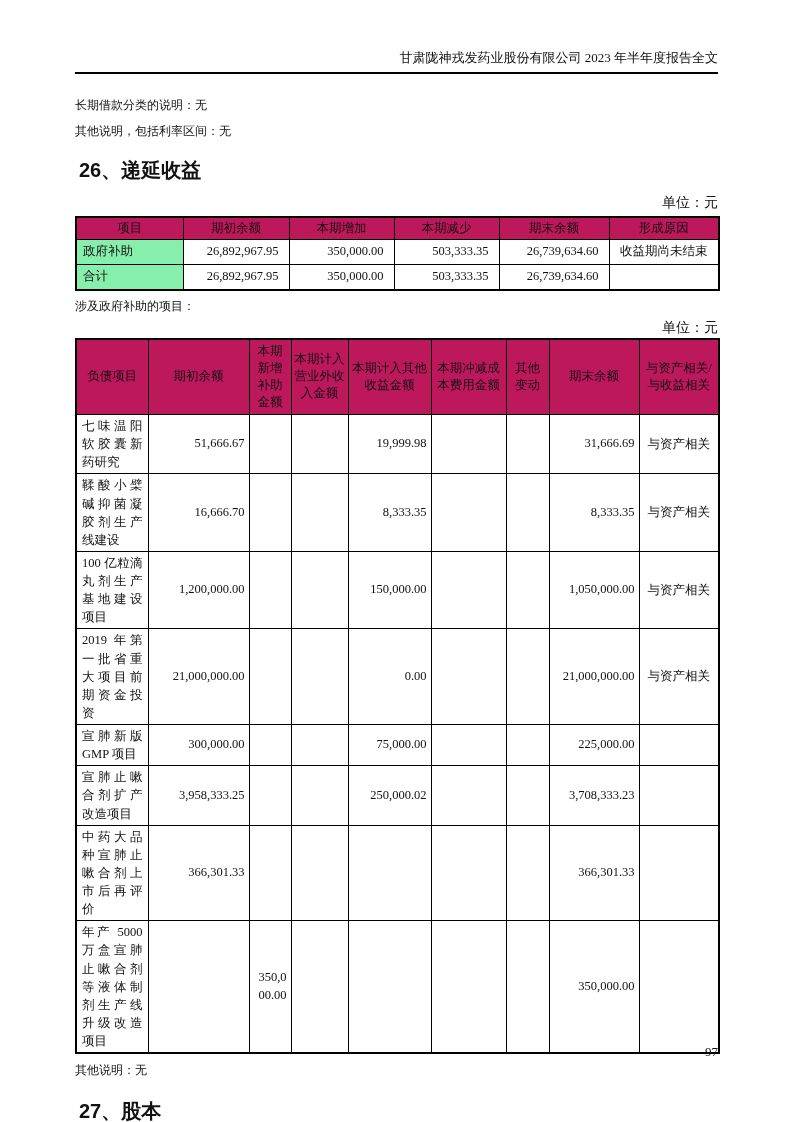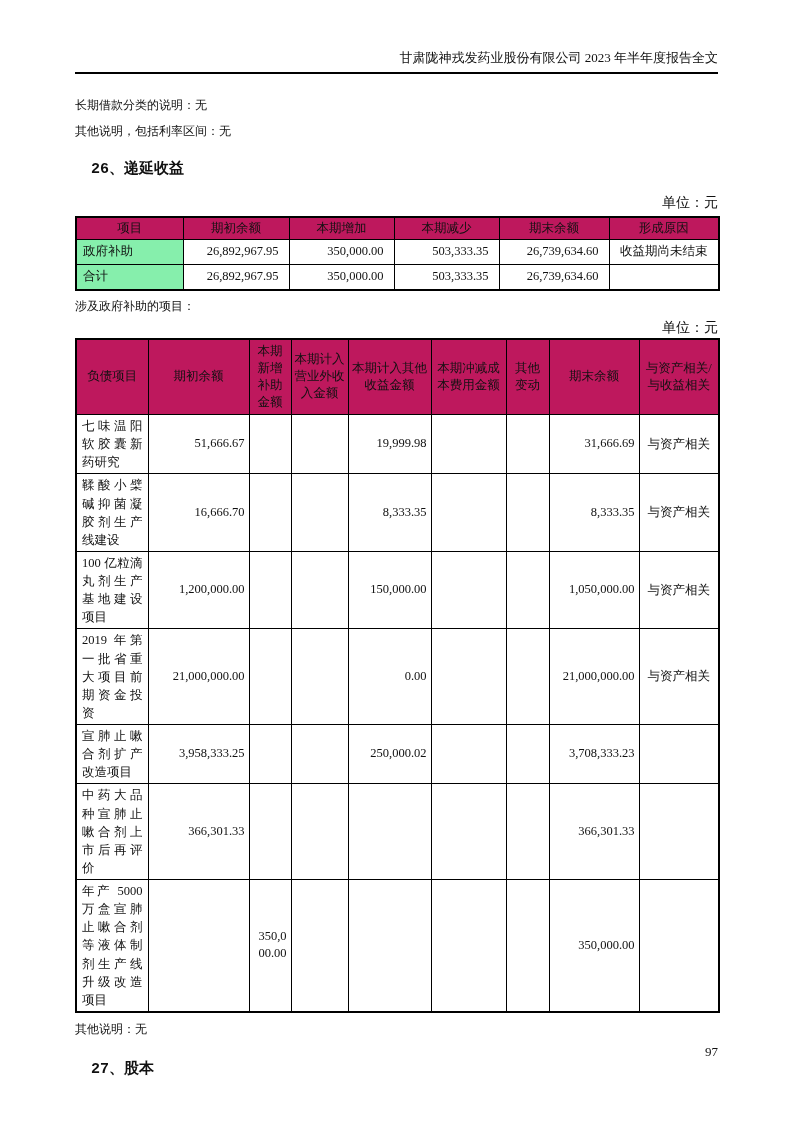--- a/index.html
+++ b/index.html
@@ -10,22 +10,22 @@
     color:#111;font-size:13px;
   }
   .hdr{
     margin-top:50px;text-align:right;font-size:13px;line-height:16px;
     padding-bottom:6px;border-bottom:2px solid #000;
   }
   .note{margin:0;font-size:12px;line-height:15px;}
   .n1{margin-top:24px;}
   .n2{margin-top:11px;}
   .h2{
-    font-family:Liberation Mono, monospace;
-    font-weight:bold;font-size:15px;line-height:18px;margin:16px;
+    font-family:Liberation Sans, sans-serif;
+    font-weight:bold;font-size:20px;line-height:18px;margin:4px;
   }
   .h26{margin-top:22px;}
   .h27{margin-top:24px;}
   .unit{text-align:right;font-size:14px;line-height:15px;}
   .u1{margin-top:16px;}
   .u2{margin-top:6px;}
   table{border-collapse:collapse;table-layout:fixed;width:643px;
     border:2px solid #000;font-size:12.5px;}
   th,td{border:1px solid #000;padding:1px 3px;vertical-align:middle;
     overflow:hidden;}
@@ -161,20 +161,31 @@
       <td class="name">2019 年第一批省重大项目前期资金投资</td>
       <td class="num">21,000,000.00</td>
       <td class="num"></td>
       <td class="num"></td>
       <td class="num">0.00</td>
       <td class="num"></td>
       <td class="num"></td>
       <td class="num">21,000,000.00</td>
       <td class="rel">与资产相关</td>
     </tr>
+    <tr style="height:34px">
+      <td class="name">宣肺新版 GMP 项目</td>
+      <td class="num">300,000.00</td>
+      <td class="num"></td>
+      <td class="num"></td>
+      <td class="num">75,000.00</td>
+      <td class="num"></td>
+      <td class="num"></td>
+      <td class="num">225,000.00</td>
+      <td class="rel"></td>
+    </tr>
     <tr style="height:48px">
       <td class="name">宣肺止嗽合剂扩产改造项目</td>
       <td class="num">3,958,333.25</td>
       <td class="num"></td>
       <td class="num"></td>
       <td class="num">250,000.02</td>
       <td class="num"></td>
       <td class="num"></td>
       <td class="num">3,708,333.23</td>
       <td class="rel"></td>

